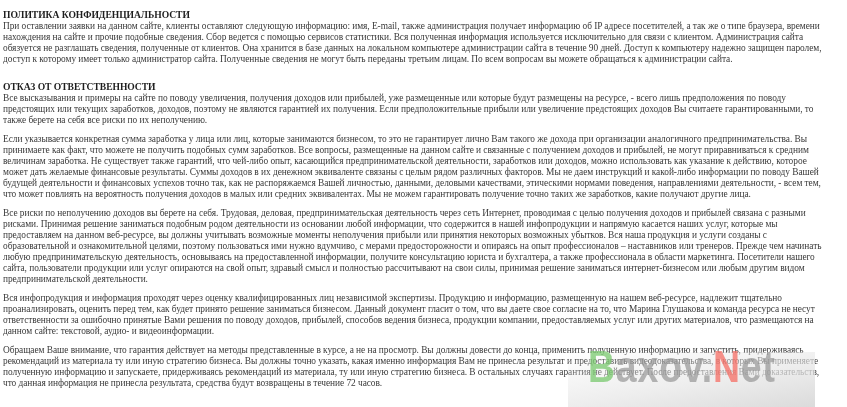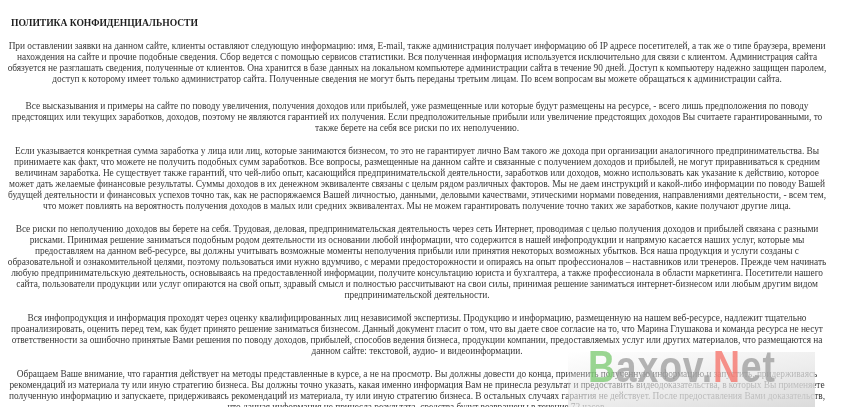--- a/index.html
+++ b/index.html
@@ -22,25 +22,25 @@
     width: 828px;
     font-size: 9.4px;
     line-height: 11px;
     letter-spacing: -0.05px;
   }
   .heading {
     font-weight: bold;
     color: #1e1e1e;
     font-size: 9.6px;
     line-height: 12px;
-    margin: 8px;
+    margin: 0;
   }
   .para {
-    margin: 12px 0 8px 0;
-    text-align: center;
+    margin: 0 0 8px 0;
+    text-align: left;
   }
   .section {
     margin-bottom: 16px;
   }
   .watermark {
     position: absolute;
     left: 568px;
     top: 352px;
     width: 247px;
     height: 55px;
@@ -72,20 +72,21 @@
 </head>
 <body>
 
 <div class="doc">
   <div class="section">
     <h2 class="heading">ПОЛИТИКА КОНФИДЕНЦИАЛЬНОСТИ</h2>
     <p class="para">При оставлении заявки на данном сайте, клиенты оставляют следующую информацию: имя, E-mail, также администрация получает информацию об IP адресе посетителей, а так же о типе браузера, времени нахождения на сайте и прочие подобные сведения. Сбор ведется с помощью сервисов статистики. Вся полученная информация используется исключительно для связи с клиентом. Администрация сайта обязуется не разглашать сведения, полученные от клиентов. Она хранится в базе данных на локальном компьютере администрации сайта в течение 90 дней. Доступ к компьютеру надежно защищен паролем, доступ к которому имеет только администратор сайта. Полученные сведения не могут быть переданы третьим лицам. По всем вопросам вы можете обращаться к администрации сайта.</p>
   </div>
 
   <div class="section">
+    <h2 class="heading">ОТКАЗ ОТ ОТВЕТСТВЕННОСТИ</h2>
     <p class="para">Все высказывания и примеры на сайте по поводу увеличения, получения доходов или прибылей, уже размещенные или которые будут размещены на ресурсе, - всего лишь предположения по поводу предстоящих или текущих заработков, доходов, поэтому не являются гарантией их получения. Если предположительные прибыли или увеличение предстоящих доходов Вы считаете гарантированными, то также берете на себя все риски по их неполучению.</p>
     <p class="para">Если указывается конкретная сумма заработка у лица или лиц, которые занимаются бизнесом, то это не гарантирует лично Вам такого же дохода при организации аналогичного предпринимательства. Вы принимаете как факт, что можете не получить подобных сумм заработков. Все вопросы, размещенные на данном сайте и связанные с получением доходов и прибылей, не могут приравниваться к средним величинам заработка. Не существует также гарантий, что чей-либо опыт, касающийся предпринимательской деятельности, заработков или доходов, можно использовать как указание к действию, которое может дать желаемые финансовые результаты. Суммы доходов в их денежном эквиваленте связаны с целым рядом различных факторов. Мы не даем инструкций и какой-либо информации по поводу Вашей будущей деятельности и финансовых успехов точно так, как не распоряжаемся Вашей личностью, данными, деловыми качествами, этическими нормами поведения, направлениями деятельности, - всем тем, что может повлиять на вероятность получения доходов в малых или средних эквивалентах. Мы не можем гарантировать получение точно таких же заработков, какие получают другие лица.</p>
     <p class="para">Все риски по неполучению доходов вы берете на себя. Трудовая, деловая, предпринимательская деятельность через сеть Интернет, проводимая с целью получения доходов и прибылей связана с разными рисками. Принимая решение заниматься подобным родом деятельности из основании любой информации, что содержится в нашей инфопродукции и напрямую касается наших услуг, которые мы предоставляем на данном веб-ресурсе, вы должны учитывать возможные моменты неполучения прибыли или принятия некоторых возможных убытков. Вся наша продукция и услуги созданы с образовательной и ознакомительной целями, поэтому пользоваться ими нужно вдумчиво, с мерами предосторожности и опираясь на опыт профессионалов – наставников или тренеров. Прежде чем начинать любую предпринимательскую деятельность, основываясь на предоставленной информации, получите консультацию юриста и бухгалтера, а также профессионала в области маркетинга. Посетители нашего сайта, пользователи продукции или услуг опираются на свой опыт, здравый смысл и полностью рассчитывают на свои силы, принимая решение заниматься интернет-бизнесом или любым другим видом предпринимательской деятельности.</p>
     <p class="para">Вся инфопродукция и информация проходят через оценку квалифицированных лиц независимой экспертизы. Продукцию и информацию, размещенную на нашем веб-ресурсе, надлежит тщательно проанализировать, оценить перед тем, как будет принято решение заниматься бизнесом. Данный документ гласит о том, что вы даете свое согласие на то, что Марина Глушакова и команда ресурса не несут ответственности за ошибочно принятые Вами решения по поводу доходов, прибылей, способов ведения бизнеса, продукции компании, предоставляемых услуг или других материалов, что размещаются на данном сайте: текстовой, аудио- и видеоинформации.</p>
     <p class="para">Обращаем Ваше внимание, что гарантия действует на методы представленные в курсе, а не на просмотр. Вы должны довести до конца, применить полученную информацию и запустить, придерживаясь рекомендаций из материала ту или иную стратегию бизнеса. Вы должны точно указать, какая именно информация Вам не принесла результат и предоставить видеодоказательства, в которых Вы применяете полученную информацию и запускаете, придерживаясь рекомендаций из материала, ту или иную стратегию бизнеса. В остальных случаях гарантия не действует. После предоставления Вами доказательств, что данная информация не принесла результата, средства будут возвращены в течение 72 часов.</p>
   </div>
 </div>
 
 <div class="watermark">
   <div class="watermark-bg"></div>

